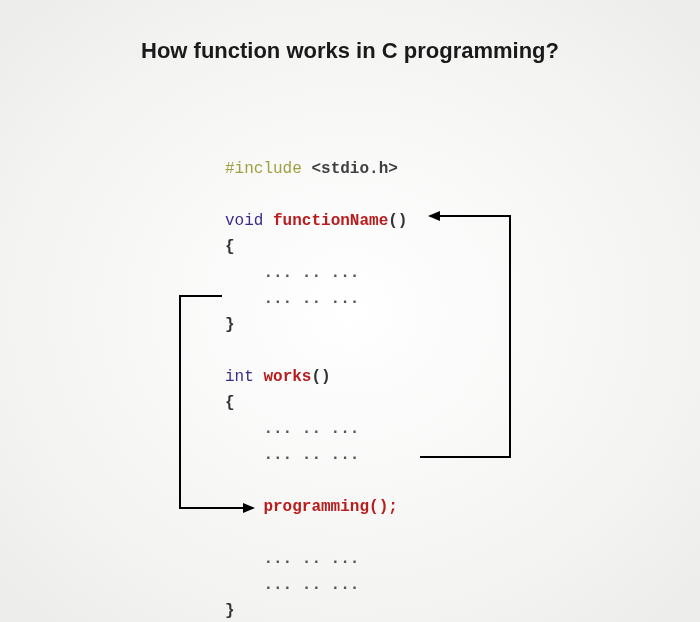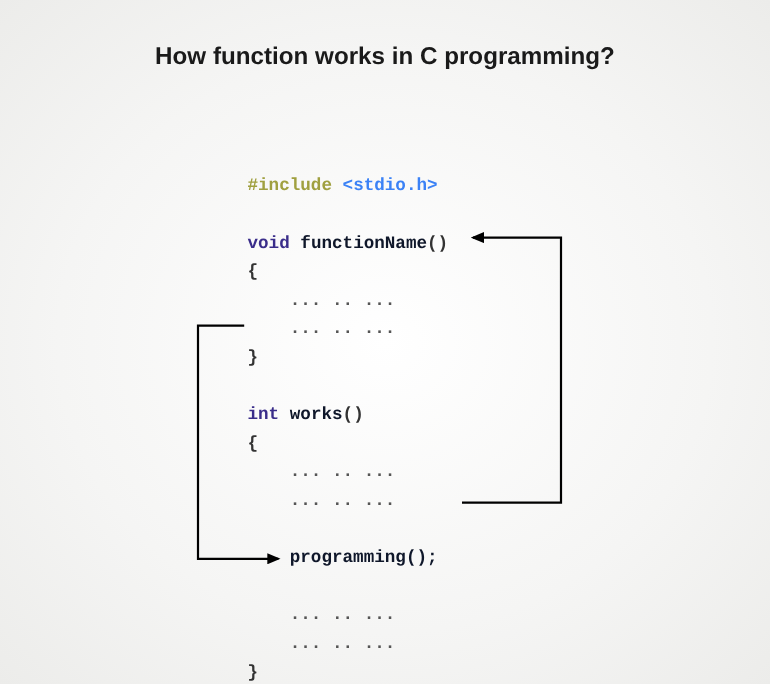--- a/index.html
+++ b/index.html
@@ -25,24 +25,24 @@
   .code-block {
     position: absolute;
     top: 130px;
     left: 225px;
     font-family: "Consolas", "Menlo", "Courier New", monospace;
     font-size: 16px;
     line-height: 26px;
     color: #333;
     white-space: pre;
   }
-  .tok-preproc  { color: #a0a040; font-weight: bold; }
-  .tok-include  { color: #3b82f6; font-weight: bold; }
-  .tok-keyword  { color: #3a2d8a; font-weight: bold; }
-  .tok-ident    { color: #0f172a; font-weight: bold; }
+  .tok-preproc  { color: #a0a040; font-weight: normal; }
+  .tok-include  { color: #404040; font-weight: bold; }
+  .tok-keyword  { color: #3a2d8a; font-weight: normal; }
+  .tok-ident    { color: #b91c1c; font-weight: bold; }
   .tok-punct    { color: #333; font-weight: bold; }
   .tok-body     { color: #555; font-weight: bold; }
   svg.arrows {
     position: absolute;
     top: 0;
     left: 0;
     pointer-events: none;
   }
 </style>
 </head>

